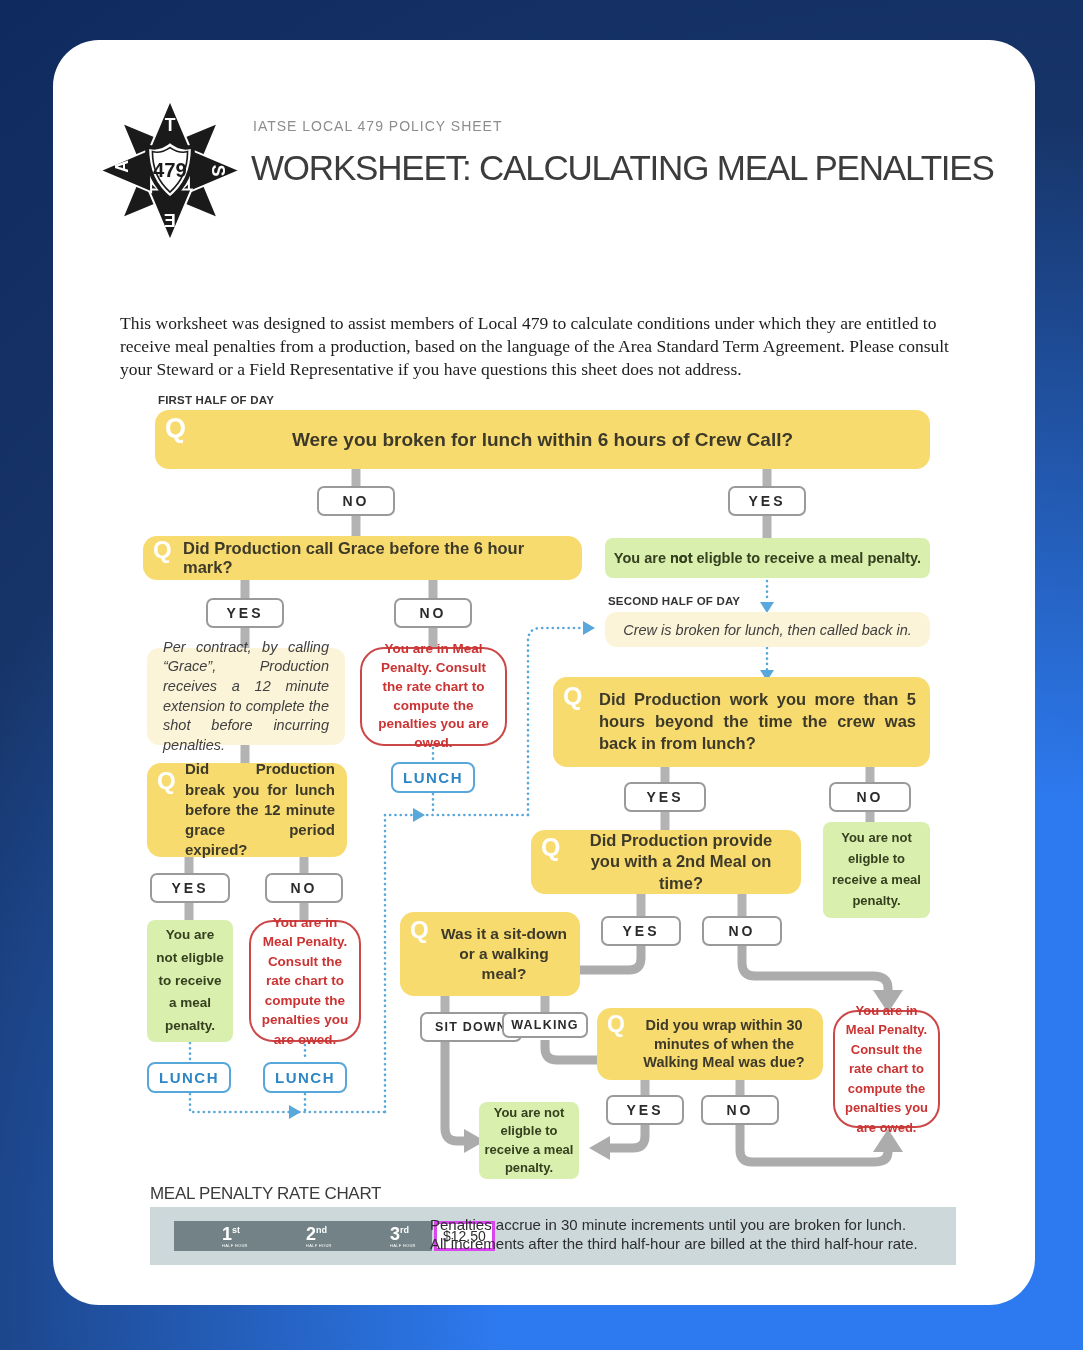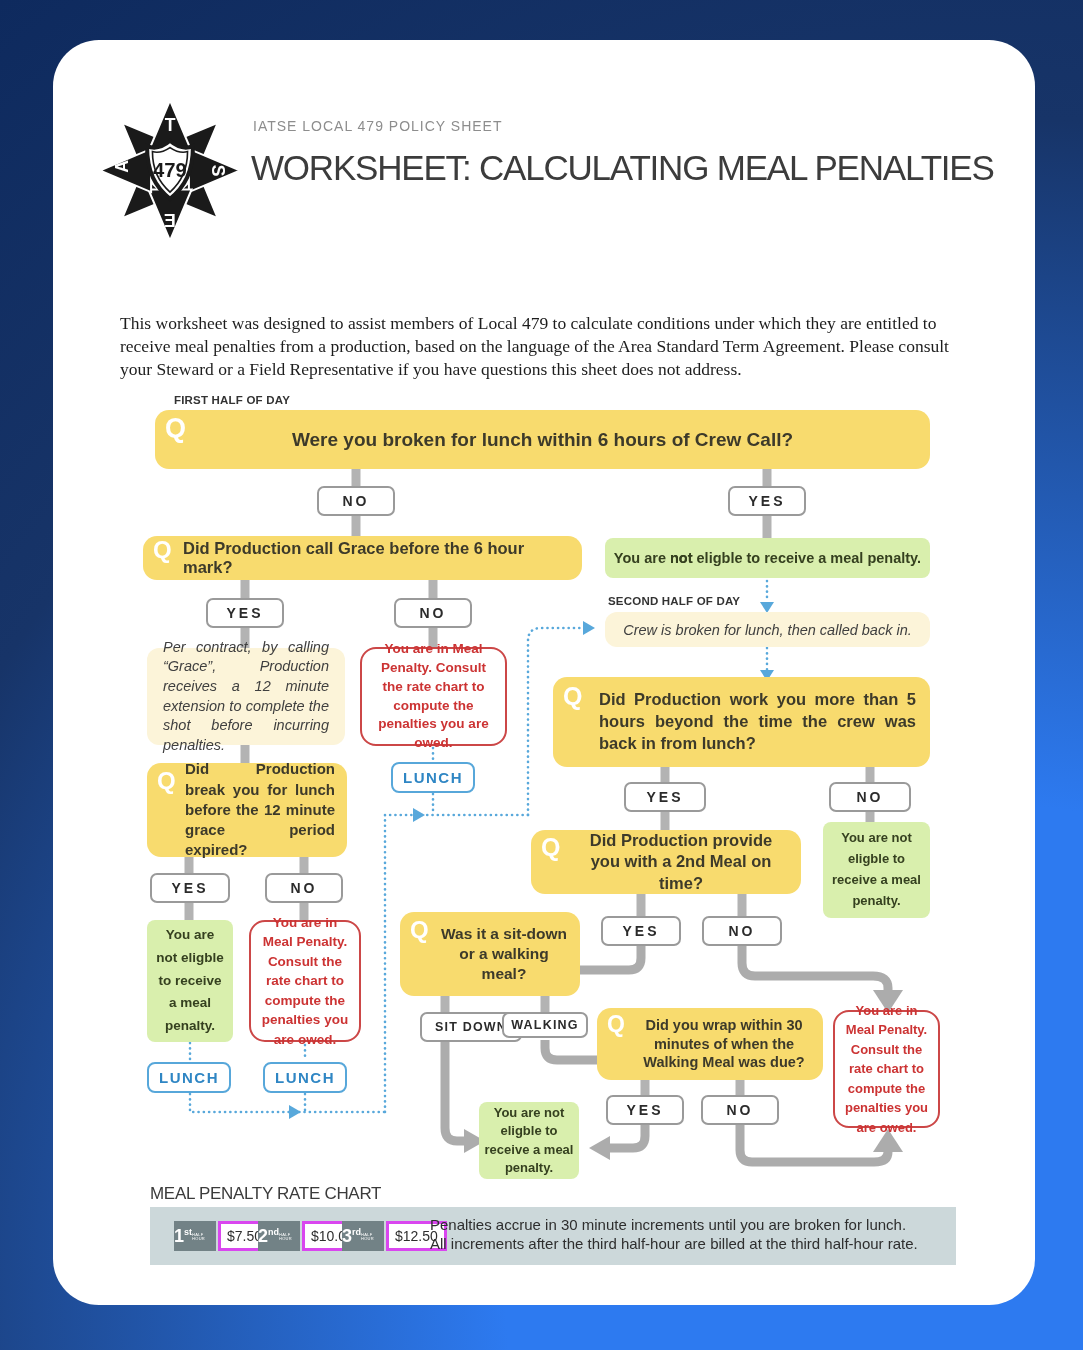--- a/index.html
+++ b/index.html
@@ -20,27 +20,27 @@
   
   .qbox{background:#f8db6e;border-radius:14px;color:#3d3a2a;font-weight:bold;}
   .qmark{position:absolute;left:10px;top:2px;font-size:27px;font-weight:bold;color:#ffffff;line-height:1.2;}
   .pill{background:#fff;border:2px solid #9a9a9a;border-radius:7px;font-weight:bold;color:#2b2b2b;
         font-size:14px;letter-spacing:3px;}
   .pill.small{font-size:12.5px;letter-spacing:1.2px;}
   .lunch{background:#fff;border:2.5px solid #57a7da;border-radius:8px;font-weight:bold;color:#2f86c4;
          font-size:15px;letter-spacing:1.5px;}
   .green{background:#d9efad;border-radius:8px;color:#35401f;font-weight:bold;text-align:center;}
   .cream{background:#fcf4d9;border-radius:12px;color:#3f3f3f;font-style:italic;}
-  .red{background:#fff;border:2.5px solid #cc4747;border-radius:16px;color:#cc3333;font-weight:bold;text-align:center;}
+  .red{background:#fff;border:2.5px solid #cc4747;border-radius:24px;color:#cc3333;font-weight:bold;text-align:center;}
   
   .ratehead{position:absolute;left:150px;top:1184px;font-size:17px;color:#3b3b3b;letter-spacing:-0.3px;z-index:2;}
   .ratepanel{position:absolute;left:150px;top:1207px;width:806px;height:58px;background:#ccd8da;z-index:2;}
   .badge{position:absolute;top:14px;display:flex;align-items:center;}
-  .badge .dark{width:42px;height:30px;background:#728286;color:#fff;display:flex;flex-direction:row;
-               align-items:center;justify-content:center;line-height:1;}
+  .badge .dark{width:42px;height:30px;background:#728286;color:#fff;display:flex;flex-direction:column;
+               align-items:flex-start;justify-content:center;line-height:1;padding-left:48px;}
   .badge .ord{font-size:18px;font-weight:bold;}
   .badge .ord sup{font-size:9px;}
   .badge .cap{font-size:4px;letter-spacing:0.3px;margin-top:1px;}
   .badge .amt{height:24px;background:#fff;display:flex;align-items:center;justify-content:center;
               font-size:14px;color:#2e2e2e;padding:0 6px;margin-left:2px;border:3px solid #d946ef;}
   .ratenote{position:absolute;left:430px;top:1215px;font-size:15px;color:#2e2e2e;line-height:1.27;z-index:2;}
 </style>
 </head>
 <body>
 
@@ -133,21 +133,21 @@
     </g>
     <path d="M50 28 C57 34 62 34 67 32 C67 51 61 62 50 71 C39 62 33 51 33 32 C38 34 43 34 50 28 Z" fill="#ffffff" stroke="#1a1a1a" stroke-width="3"></path>
     <path d="M50 33 C56 37 60 37 63 36 C63 50 58 59 50 66 C42 59 37 50 37 36 C40 37 44 37 50 33 Z" fill="none" stroke="#1a1a1a" stroke-width="1.2"></path>
     <text x="50" y="55" font-family="Liberation Sans, sans-serif" font-weight="bold" font-size="15" text-anchor="middle" fill="#1a1a1a">479</text>
   </svg>
 
   <div class="kicker">IATSE LOCAL 479 POLICY SHEET</div>
   <div class="title">WORKSHEET: CALCULATING MEAL PENALTIES</div>
   <div class="intro">This worksheet was designed to assist members of Local 479 to calculate conditions under which they are entitled to receive meal penalties from a production, based on the language of the Area Standard Term Agreement. Please consult your Steward or a Field Representative if you have questions this sheet does not address.</div>
 
-  <div class="seclabel" style="left:174px;top:394px;">FIRST HALF OF DAY</div>
+  <div class="seclabel" style="left:158px;top:394px;">FIRST HALF OF DAY</div>
   <div class="seclabel" style="left:608px;top:595px;">SECOND HALF OF DAY</div>
 
   <div class="node qbox" style="left:155px;top:410px;width:775px;height:59px;font-size:19px;padding:0 40px;">
     <span class="qmark">Q</span>
     <span>Were you broken for lunch within 6 hours of Crew Call?</span>
   </div>
 
   <div class="node qbox" style="left:143px;top:536px;width:439px;height:44px;font-size:16.5px;padding-left:40px;padding-right:10px;">
     <span class="qmark" style="font-size:24px;top:0;">Q</span>
     <span>Did Production call Grace before the 6 hour mark?</span>

